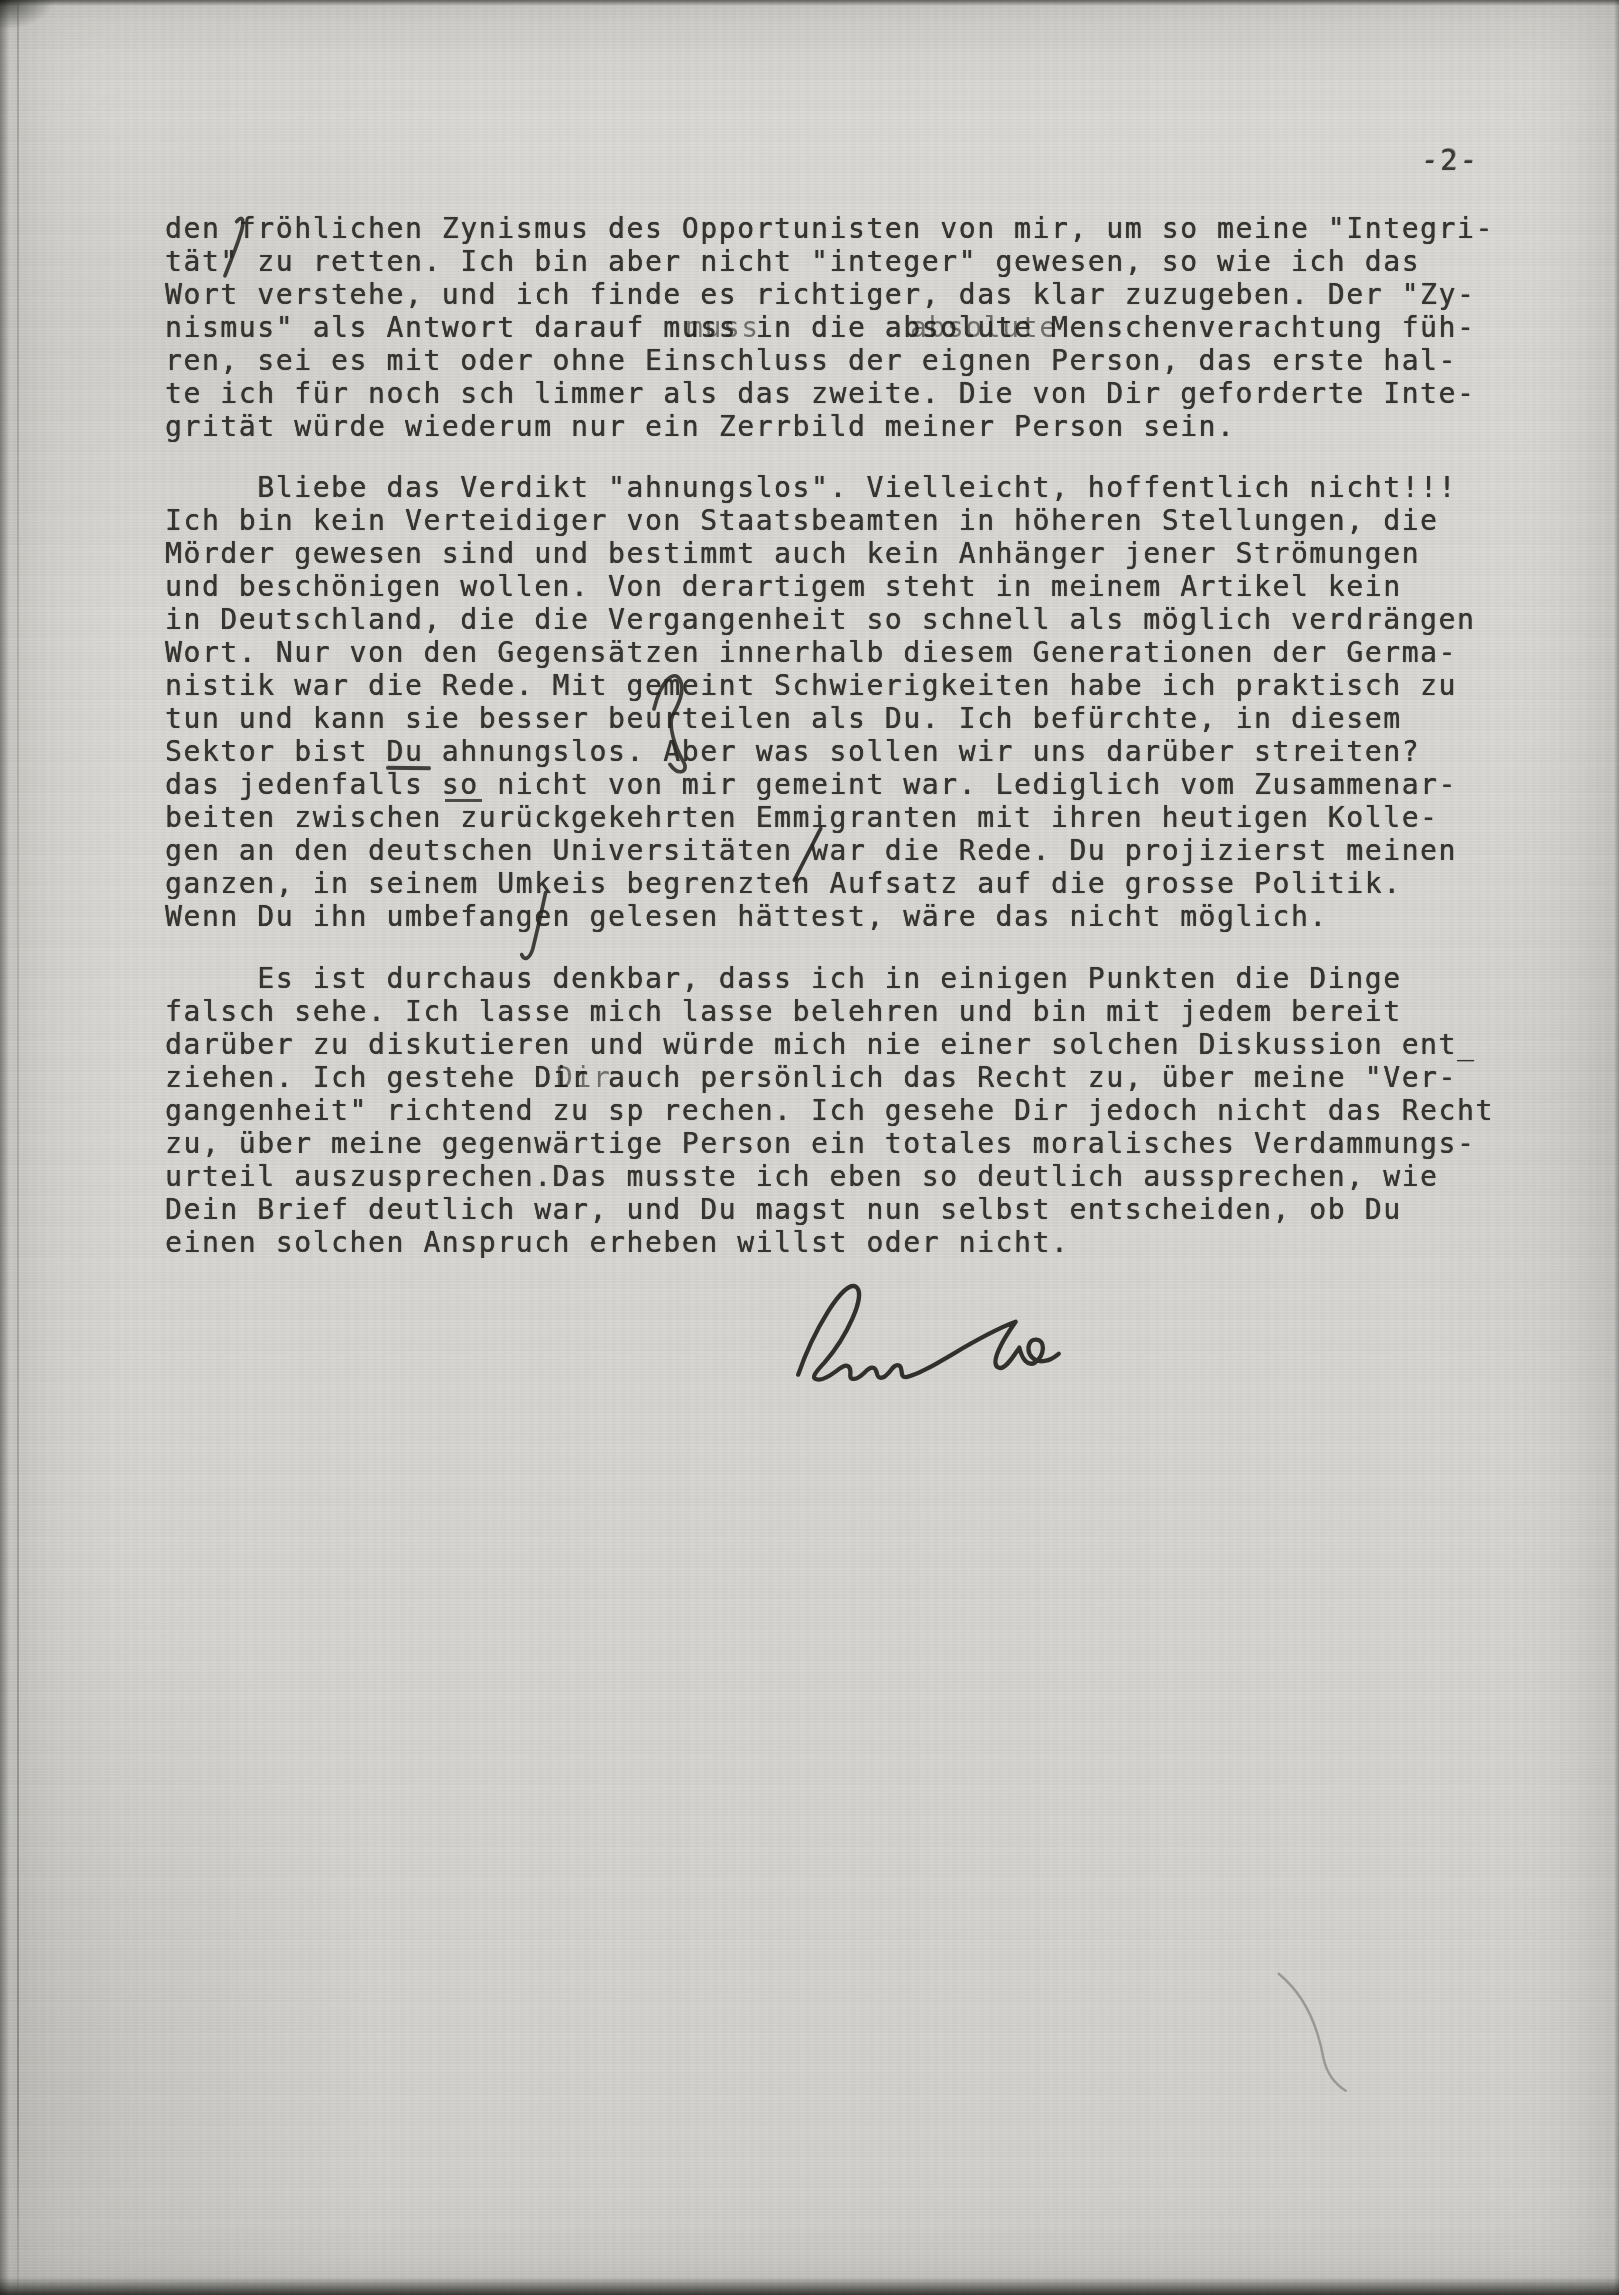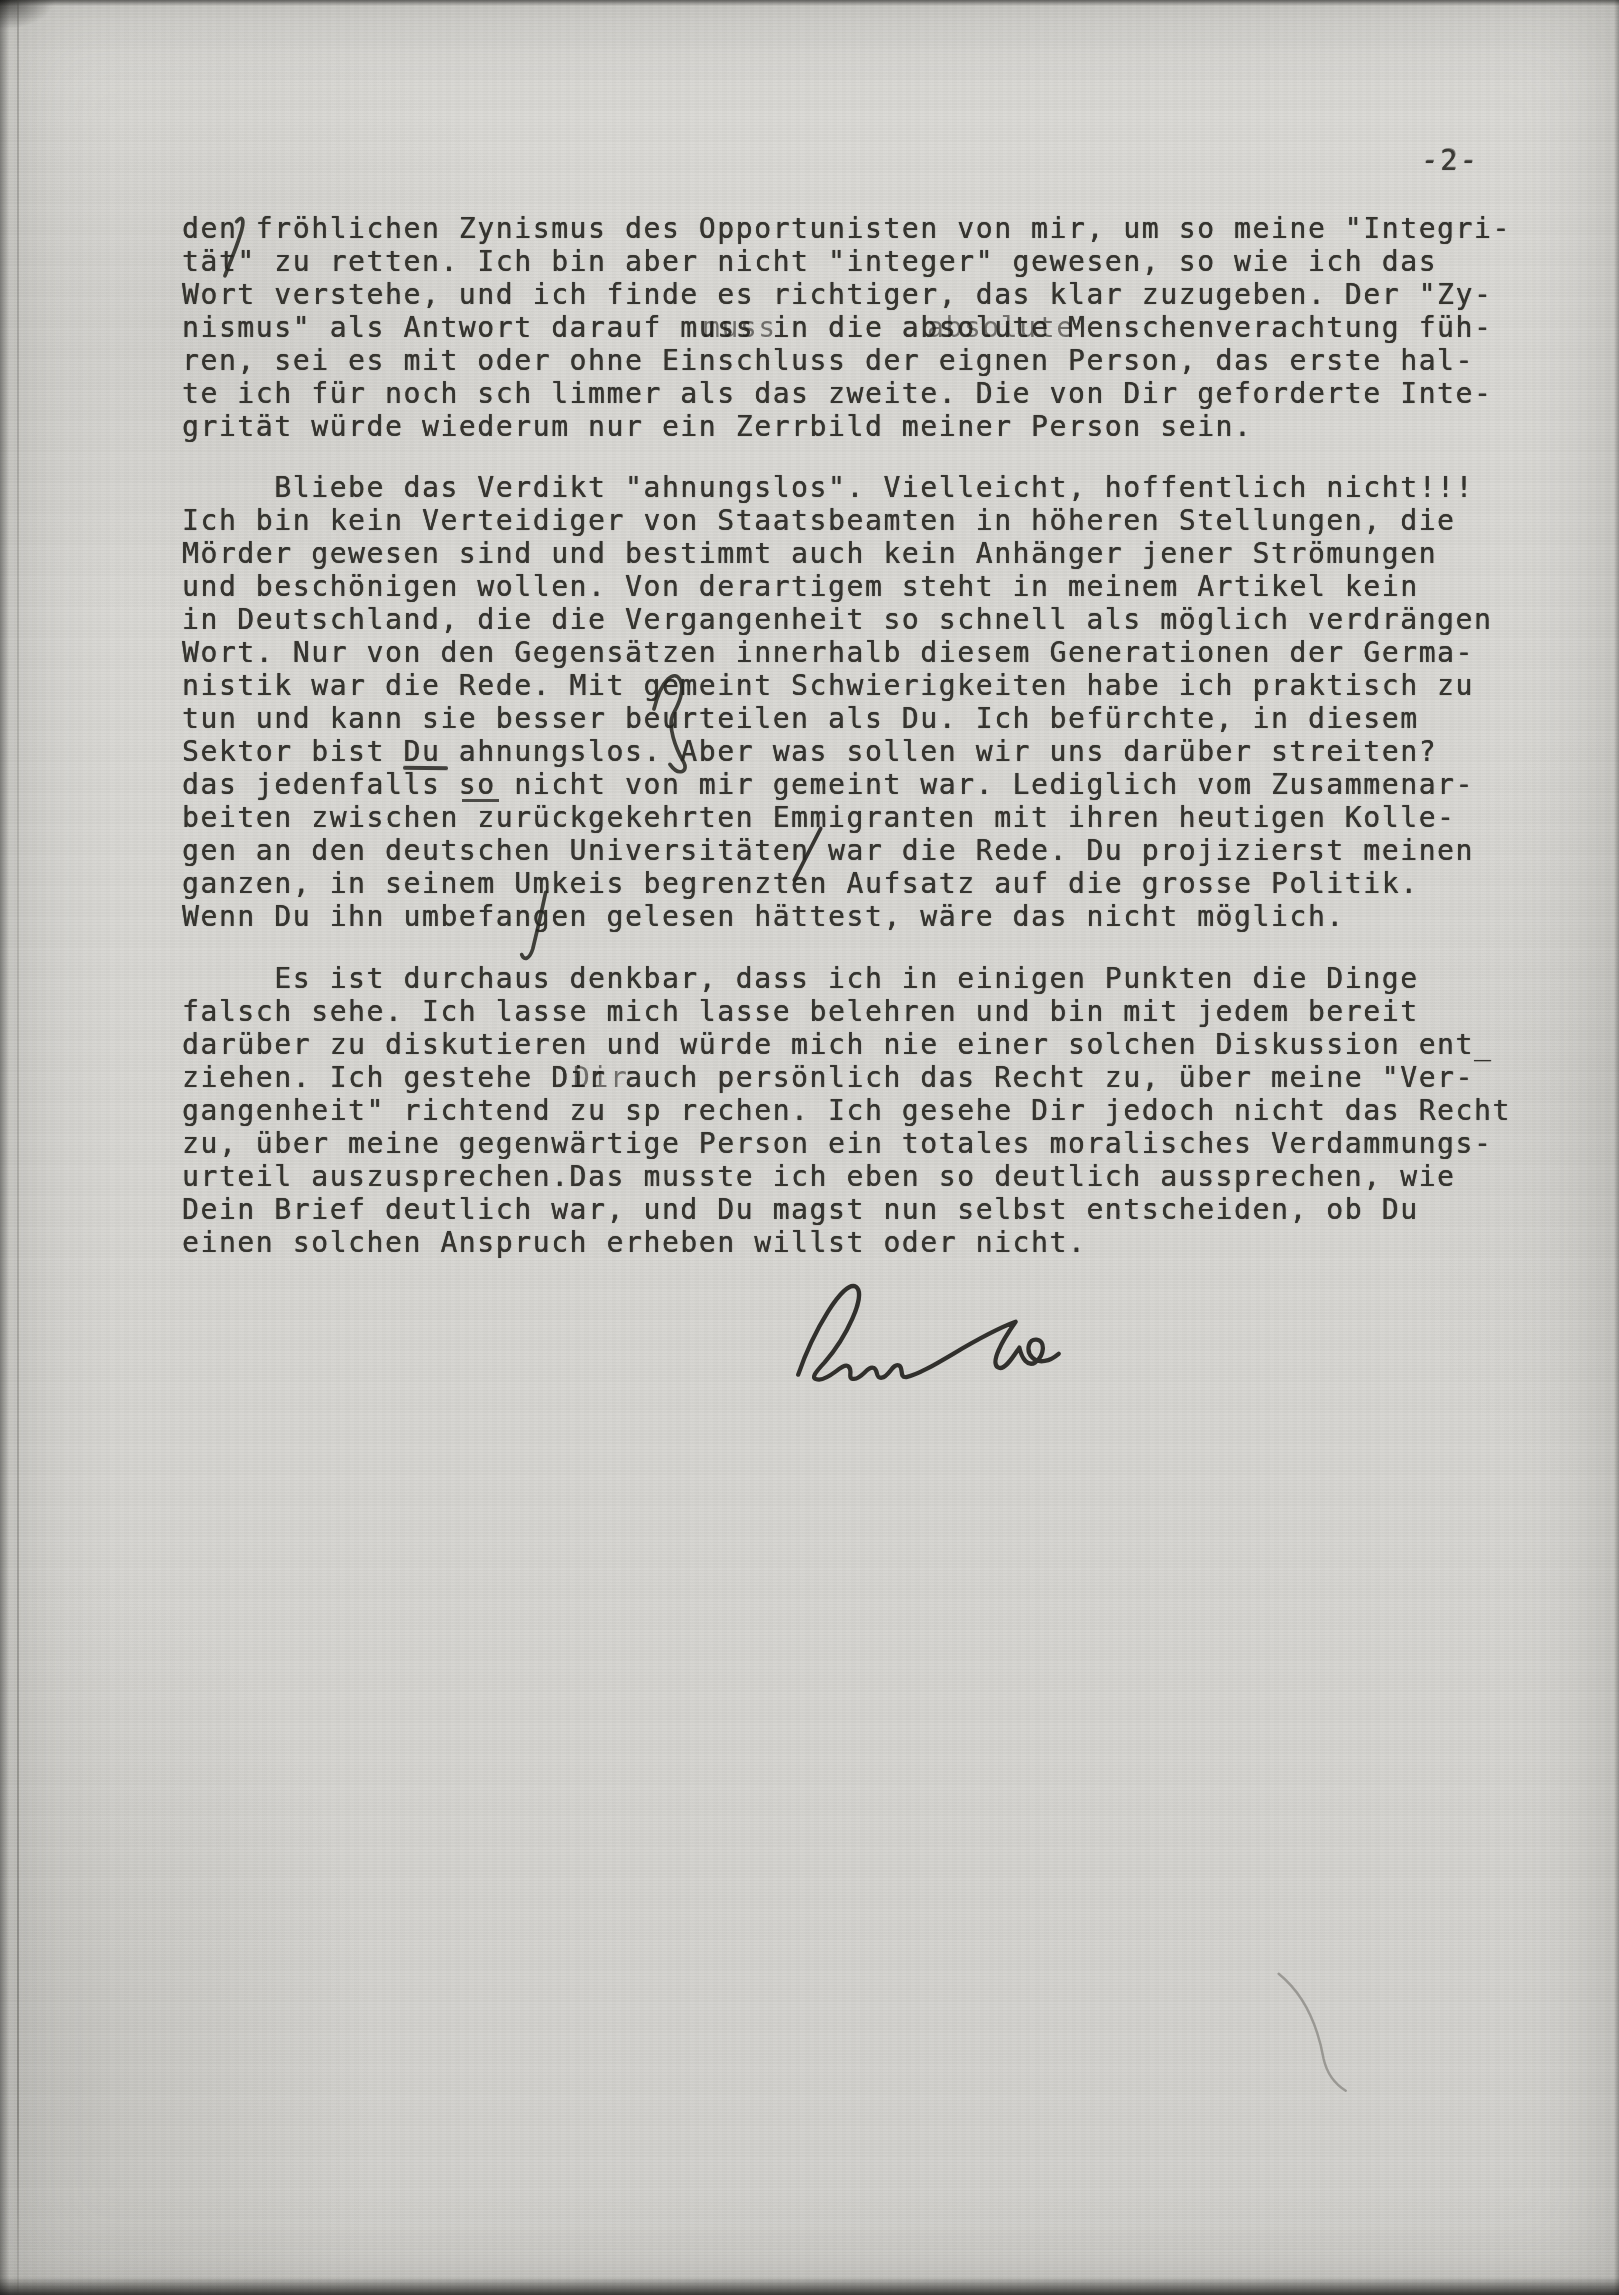--- a/index.html
+++ b/index.html
@@ -39,21 +39,21 @@
     background:radial-gradient(ellipse at 0 0,rgba(10,10,8,0.65),rgba(10,10,8,0) 70%);}
   .crease-left{position:absolute;left:17px;top:0;width:1.8px;height:100%;
     background:linear-gradient(180deg,rgba(70,69,64,0.28),rgba(70,69,64,0.16) 40%,rgba(60,59,54,0.38) 92%,rgba(60,59,54,0.1));
     filter:blur(0.6px);}
   
   .page-number{
     position:absolute;left:1421px;top:144px;
     font-size:28px;letter-spacing:2.5px;color:#3a3934;
     text-shadow:0.9px -1.2px 0 rgba(58,57,52,0.55), 0 0 0.9px rgba(58,57,52,0.9);
   }
-  .para{position:absolute;left:182px;}
+  .para{position:absolute;left:165px;}
   .line{
     position:relative;
     height:33px;line-height:33px;
     white-space:pre;
     font-size:28px;letter-spacing:1.6px;
     color:#35342f;
     text-shadow:0 0 0.8px rgba(53,52,47,0.92), 0.4px 0.4px 0.6px rgba(53,52,47,0.38);
   }
   .underline-bar{position:absolute;background:#2d2c28;}
   .underline-bar.handwritten{height:3.7px;border-radius:1.8px;transform:rotate(0.6deg);opacity:0.88;filter:blur(0.2px);}

